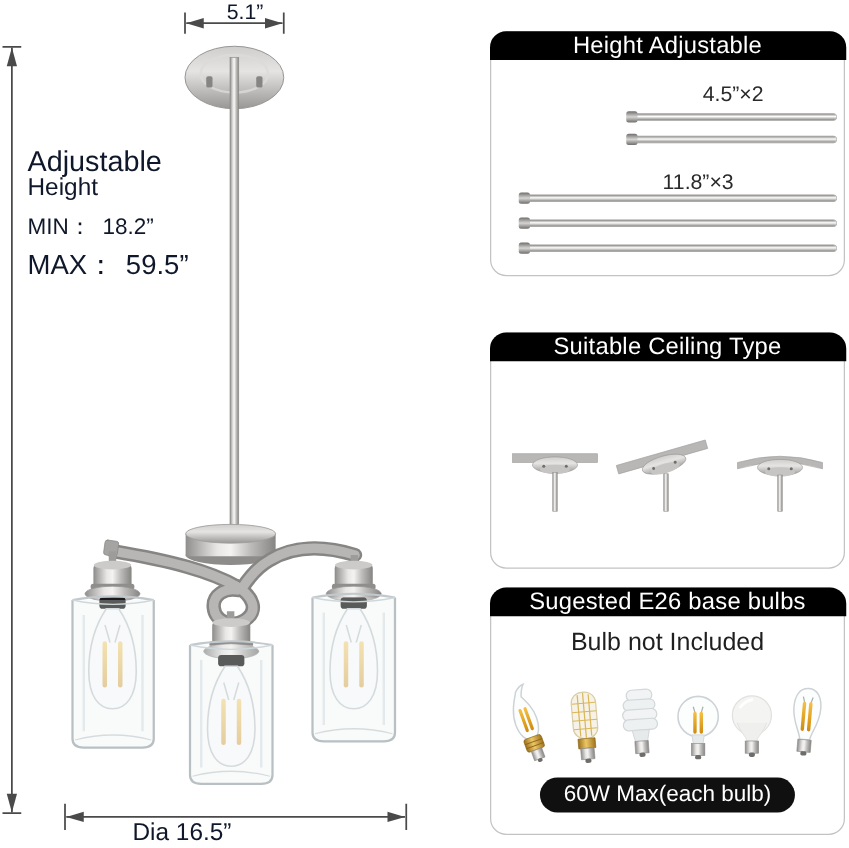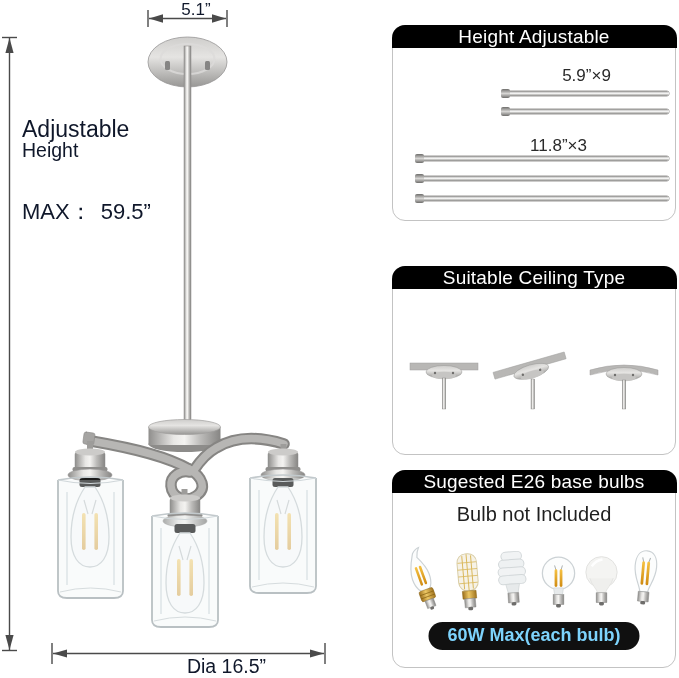--- a/index.html
+++ b/index.html
@@ -6,21 +6,21 @@
   .stage{position:relative;width:679px;height:678px;background:#ffffff;overflow:hidden;
          font-family:"Liberation Sans",sans-serif;color:#1d1d1f;}
   .abs{position:absolute;}
   .dim-label{color:#0f172a;}
   #canopy-width-label{top:0px;left:156px;width:80px;text-align:center;font-size:17px;}
   #adj-line1{top:116px;left:22px;font-size:23px;}
   #adj-line2{top:139px;left:22px;font-size:19.5px;}
   #min-row{top:169px;left:22px;font-size:18px;}
   #max-row{top:197px;left:22px;font-size:22px;}
   .dim-val{margin-left:9px;}
-  #dia-label{top:655px;left:106px;width:160px;text-align:right;font-size:19.5px;}
+  #dia-label{top:655px;left:106px;width:160px;text-align:left;font-size:19.5px;}
 
   
   .panel{position:absolute;left:392px;width:284px;border:1.5px solid #c3c3c3;
          border-radius:13px;background:#fff;box-sizing:border-box;}
   #panel-height{top:25px;height:196px;}
   #panel-ceiling{top:243px;height:189px;margin-top:23px;}
   #panel-bulbs{top:470px;height:198px;}
   .panel-header{position:absolute;top:-1.5px;left:-1.5px;right:-1.5px;height:23px;
                 background:#000;border-radius:13px 13px 0 0;color:#fff;text-align:center;
                 font-weight:normal;font-size:19px;line-height:23px;letter-spacing:.2px;}
@@ -34,22 +34,22 @@
   .rod::before{content:"";position:absolute;left:-3px;top:-2px;width:9px;height:9px;
        background:linear-gradient(#6f6e6c,#d6d5d3 50%,#6f6e6c);border-radius:2px;}
   .rod.short{left:111px;width:165px;}
   .rod.long{left:25px;width:251px;}
   #rod-s1{top:65px;} #rod-s2{top:83px;}
   #rod-l1{top:130px;} #rod-l2{top:150px;} #rod-l3{top:170px;}
   .ceil-icon{position:absolute;top:76px;width:80px;height:72px;}
   #ceil-flat{left:11px;} #ceil-sloped{left:97px;} #ceil-curved{left:191px;}
   #bulbs-subtitle{top:32px;left:0;width:100%;text-align:center;font-size:20px;color:#1f1f1f;}
   #bulb-row{top:72px;left:9px;right:9px;display:flex;justify-content:space-between;align-items:flex-end;height:74px;}
-  #wattage-pill{top:151px;left:50%;transform:translateX(-50%);background:#101010;color:#7dd3fc;
-        font-weight:bold;font-size:18px;line-height:20px;padding:3px 19px 5px;border-radius:17px;white-space:nowrap;}
+  #wattage-pill{top:151px;left:50%;transform:translateX(-50%);background:#101010;color:#ffffff;
+        font-weight:normal;font-size:18px;line-height:20px;padding:3px 19px 5px;border-radius:17px;white-space:nowrap;}
   svg{display:block;}
 </style>
 </head>
 <body>
 
 <div class="stage">
 
   <svg width="0" height="0" style="position:absolute" aria-hidden="true">
     <defs>
       <linearGradient id="gradH" x1="0" y1="0" x2="1" y2="0">
@@ -197,28 +197,31 @@
         <path d="M 252 587 Q 283 579 314 587" stroke="#d6dcde" stroke-width="1"></path>
         <line x1="259" y1="490" x2="259" y2="580" stroke="#e4eaec" stroke-width="2"></line>
         <line x1="307" y1="490" x2="307" y2="580" stroke="#e4eaec" stroke-width="2"></line>
       </g>
     </g>
   </svg>
 
   <div class="abs dim-label" id="canopy-width-label">5.1”</div>
   <div class="abs dim-label" id="adj-line1">Adjustable</div>
   <div class="abs dim-label" id="adj-line2">Height</div>
+  <div class="abs dim-label" id="min-row">
+    <span>MIN：</span><span class="dim-val">18.2”</span>
+  </div>
   <div class="abs dim-label" id="max-row">
     <span>MAX：</span><span class="dim-val">59.5”</span>
   </div>
   <div class="abs dim-label" id="dia-label">Dia 16.5”</div>
 
   <section class="panel" id="panel-height">
     <div class="panel-header">Height Adjustable</div>
-    <div class="rod-label" id="short-rod-label">5.9”×9</div>
+    <div class="rod-label" id="short-rod-label">4.5”×2</div>
     <div class="rod short" id="rod-s1"></div>
     <div class="rod short" id="rod-s2"></div>
     <div class="rod-label" id="long-rod-label">11.8”×3</div>
     <div class="rod long" id="rod-l1"></div>
     <div class="rod long" id="rod-l2"></div>
     <div class="rod long" id="rod-l3"></div>
   </section>
 
   <section class="panel" id="panel-ceiling">
     <div class="panel-header">Suitable Ceiling Type</div>

